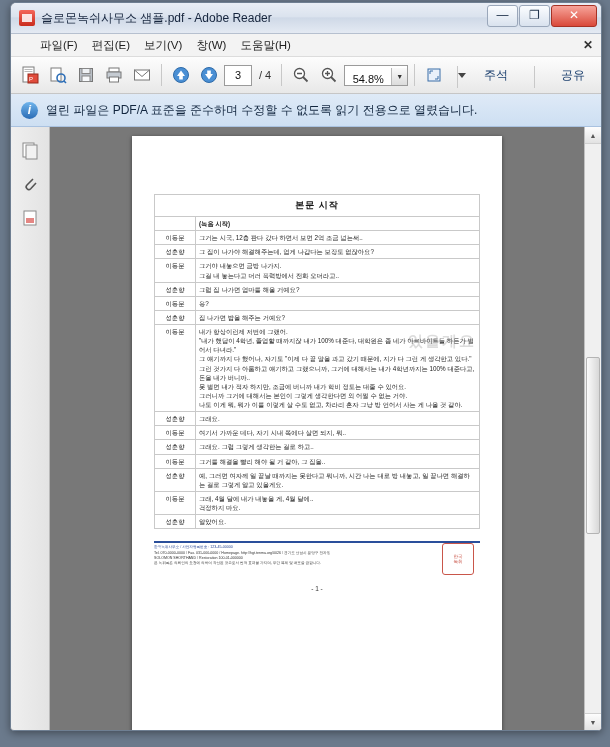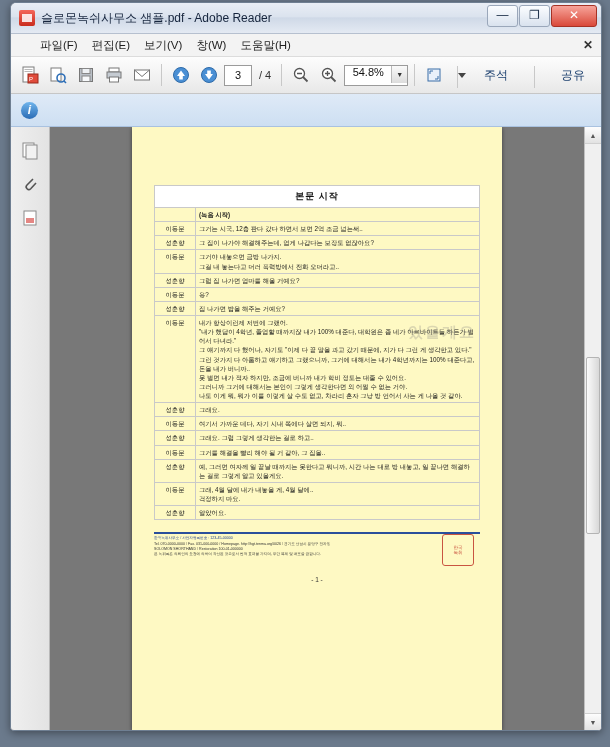--- a/index.html
+++ b/index.html
@@ -149,21 +149,21 @@
   .pagetotal {
     font-size: 11px;
     color: #333;
     margin: 0 4px 0 5px;
   }
   .zoombox {
     height: 19px;
     border: 1px solid #9b9b9b;
     background: #fff;
     display: flex;
-    align-items: flex-start;
+    align-items: flex-end;
   }
   .zoomval {
     width: 46px;
     font-size: 11px;
     text-align: center;
     color: #111;
   }
   .zoomarrow {
     width: 15px;
     height: 17px;
@@ -285,21 +285,22 @@
     right: 1px;
     top: 230px;
     height: 175px;
     background: linear-gradient(to right, #fbfbfb, #d8d8d8);
     border: 1px solid #b4b4b4;
     border-radius: 2px;
   }
   
   .page {
     width: 370px;
-    background: #fef9c3;
+    margin-top: 9px;
+    background: #ffffff;
     box-shadow: 0 1px 4px rgba(0,0,0,0.5);
     position: relative;
     overflow: hidden;
     padding: 0;
     font-size: 6.5px;
     color: #111;
     height: 100%;
   }
   .page-inner {
     padding: 58px 22px 0 22px;
@@ -505,20 +506,21 @@
     <div class="tb-right">
       <div class="vsep"></div>
       <div class="lbl">주석</div>
       <div class="vsep"></div>
       <div class="lbl">공유</div>
     </div>
   </div>
 
   <div class="infobar">
     <div class="info-icon">i</div>
+    <div class="info-text">열린 파일은 PDF/A 표준을 준수하며 수정할 수 없도록 읽기 전용으로 열렸습니다.</div>
   </div>
 
   <div class="content">
 
     <div class="navpane">
       <div class="nav-btn">
         <svg width="20" height="20" viewBox="0 0 20 20">
           <rect x="3" y="3" width="11" height="14" fill="#fff" stroke="#8a8a8a"></rect>
           <rect x="6" y="5" width="11" height="14" fill="#f2f2f2" stroke="#8a8a8a"></rect>
         </svg>

